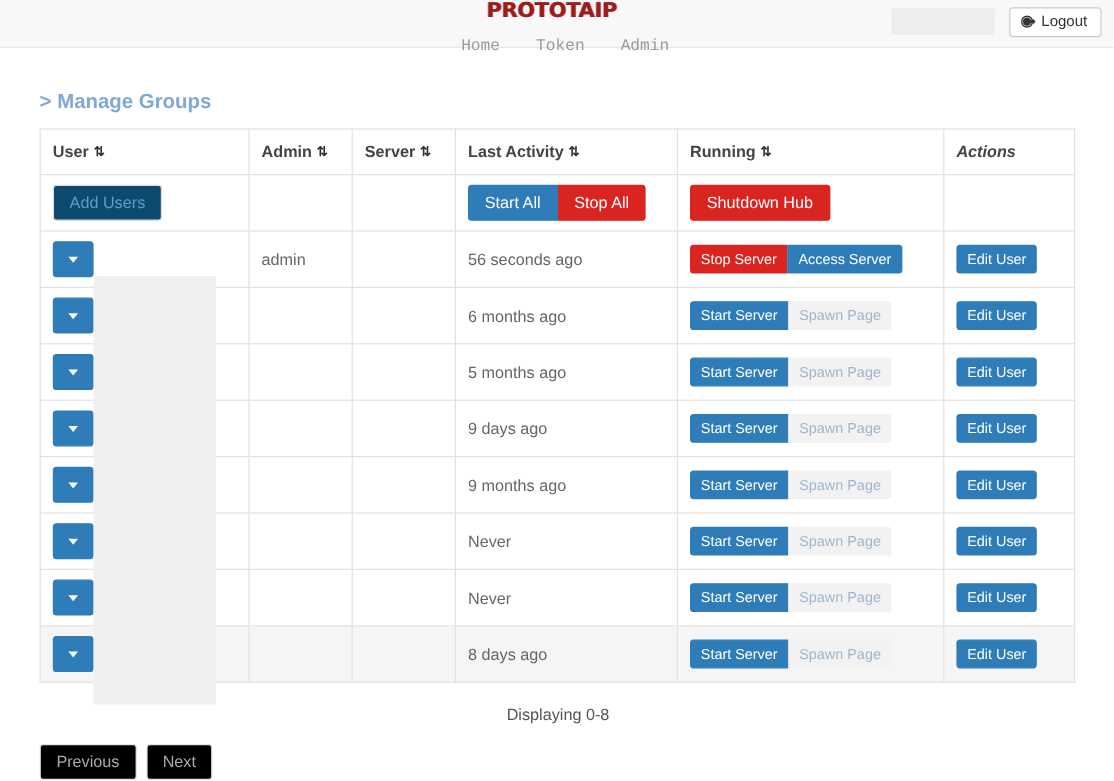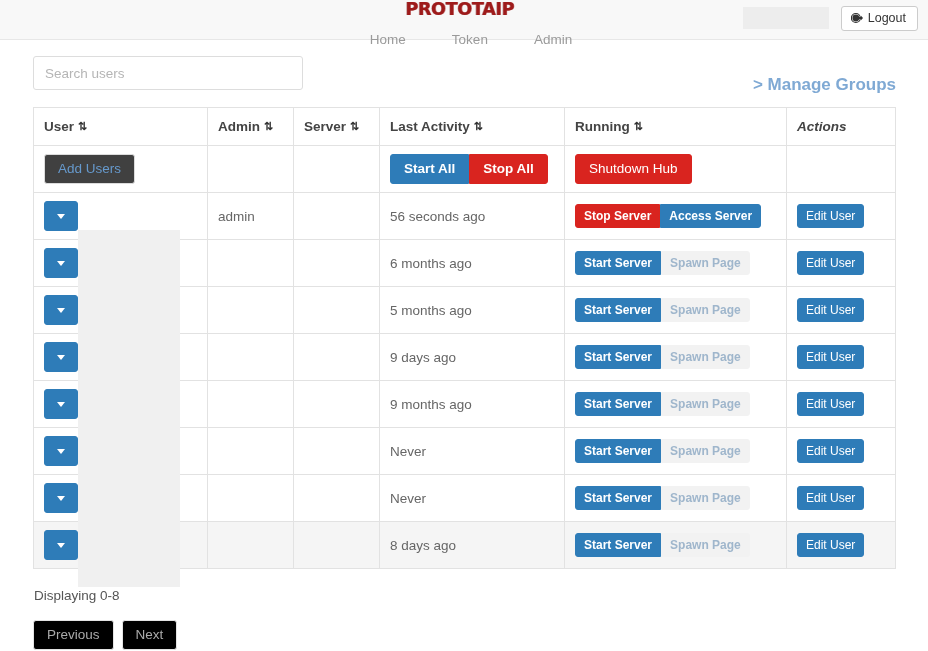--- a/index.html
+++ b/index.html
@@ -33,21 +33,21 @@
     top: -1px;
     text-shadow: 0.6px 0 0 rgba(158,27,27,0.55), -0.6px 0.4px 0 rgba(120,20,20,0.45);
     transform: scaleX(1.03);
   }
   .brand .stencil {
     display: inline-block;
     background:
       linear-gradient(90deg, transparent 0, transparent 100%);
     position: relative;
   }
-  .navlinks { display: flex; align-items: center; gap: 16px; }
+  .navlinks { display: flex; align-items: center; gap: 0; font-family: Liberation Mono, monospace; }
   .navlink {
     color: #9a9a9a;
     font-size: 13.5px;
     text-decoration: none;
     padding: 0 15px;
     line-height: 39px;
   }
   .nav-right {
     position: absolute;
     right: 10px;
@@ -156,21 +156,21 @@
     font-size: 12.5px;
     font-family: "Liberation Sans", sans-serif;
     line-height: 1;
     padding: 7px 11px;
     border: 1px solid transparent;
     cursor: pointer;
     white-space: nowrap;
     vertical-align: middle;
   }
   .btn-default {
-    background: #404040;
+    background: #0c4a6e;
     border-color: #dcdcdc;
     color: #6699cc;
   }
   .btn-primary {
     background: #2e7cb8;
     border-color: #2e7cb8;
     color: #ffffff;
   }
   .btn-danger {
     background: #d9241f;
@@ -182,21 +182,21 @@
     border-color: #f2f2f2;
     color: #9fb6cc;
   }
   .btn-disabled {
     background: #000000;
     border-color: #e4e4e4;
     color: #aaaaaa;
   }
   .btn-sm { font-size: 12px; padding: 5px 8px; }
   .btn-md { font-size: 13.5px; padding: 7px 13px; }
-  .btn-group-flat .btn { border-radius: 0; margin: 0; font-weight: bold; }
+  .btn-group-flat .btn { border-radius: 0; margin: 0; }
   .btn-group-flat .btn:first-child { border-top-left-radius: 3px; border-bottom-left-radius: 3px; }
   .btn-group-flat .btn:last-child  { border-top-right-radius: 3px; border-bottom-right-radius: 3px; }
 
   .caret-btn {
     width: 34px; height: 30px;
     background: #2e7cb8;
     border: 1px solid #2e7cb8;
     border-radius: 3px;
     display: inline-flex;
     align-items: center;
@@ -220,20 +220,21 @@
     background: #f0f0f0;
     z-index: 5;
     pointer-events: none;
   }
 
   
   .displaying {
     font-size: 13.5px;
     color: #555555;
     margin: 19px 0 0 1px;
+    text-align: center;
   }
   .pager { margin-top: 17px; display: flex; gap: 8px; }
 </style>
 </head>
 <body>
 
 <div class="navbar">
   <a class="brand" href="#">
     <span class="stencil">PROTOTAIP</span>
   </a>
@@ -253,21 +254,20 @@
         </svg>
       </span>
       <span>Logout</span>
     </button>
   </div>
 </div>
 
 <div class="container">
 
   <div class="toolbar-row">
-    <input class="search-input" type="text" placeholder="Search users" style="">
     <a class="manage-groups" href="#">&gt; Manage Groups</a>
   </div>
 
   <table class="users">
     <thead>
       <tr>
         <th class="col-user">
           <span>User</span><span class="sort-ico">⇅</span>
         </th>
         <th class="col-admin">

